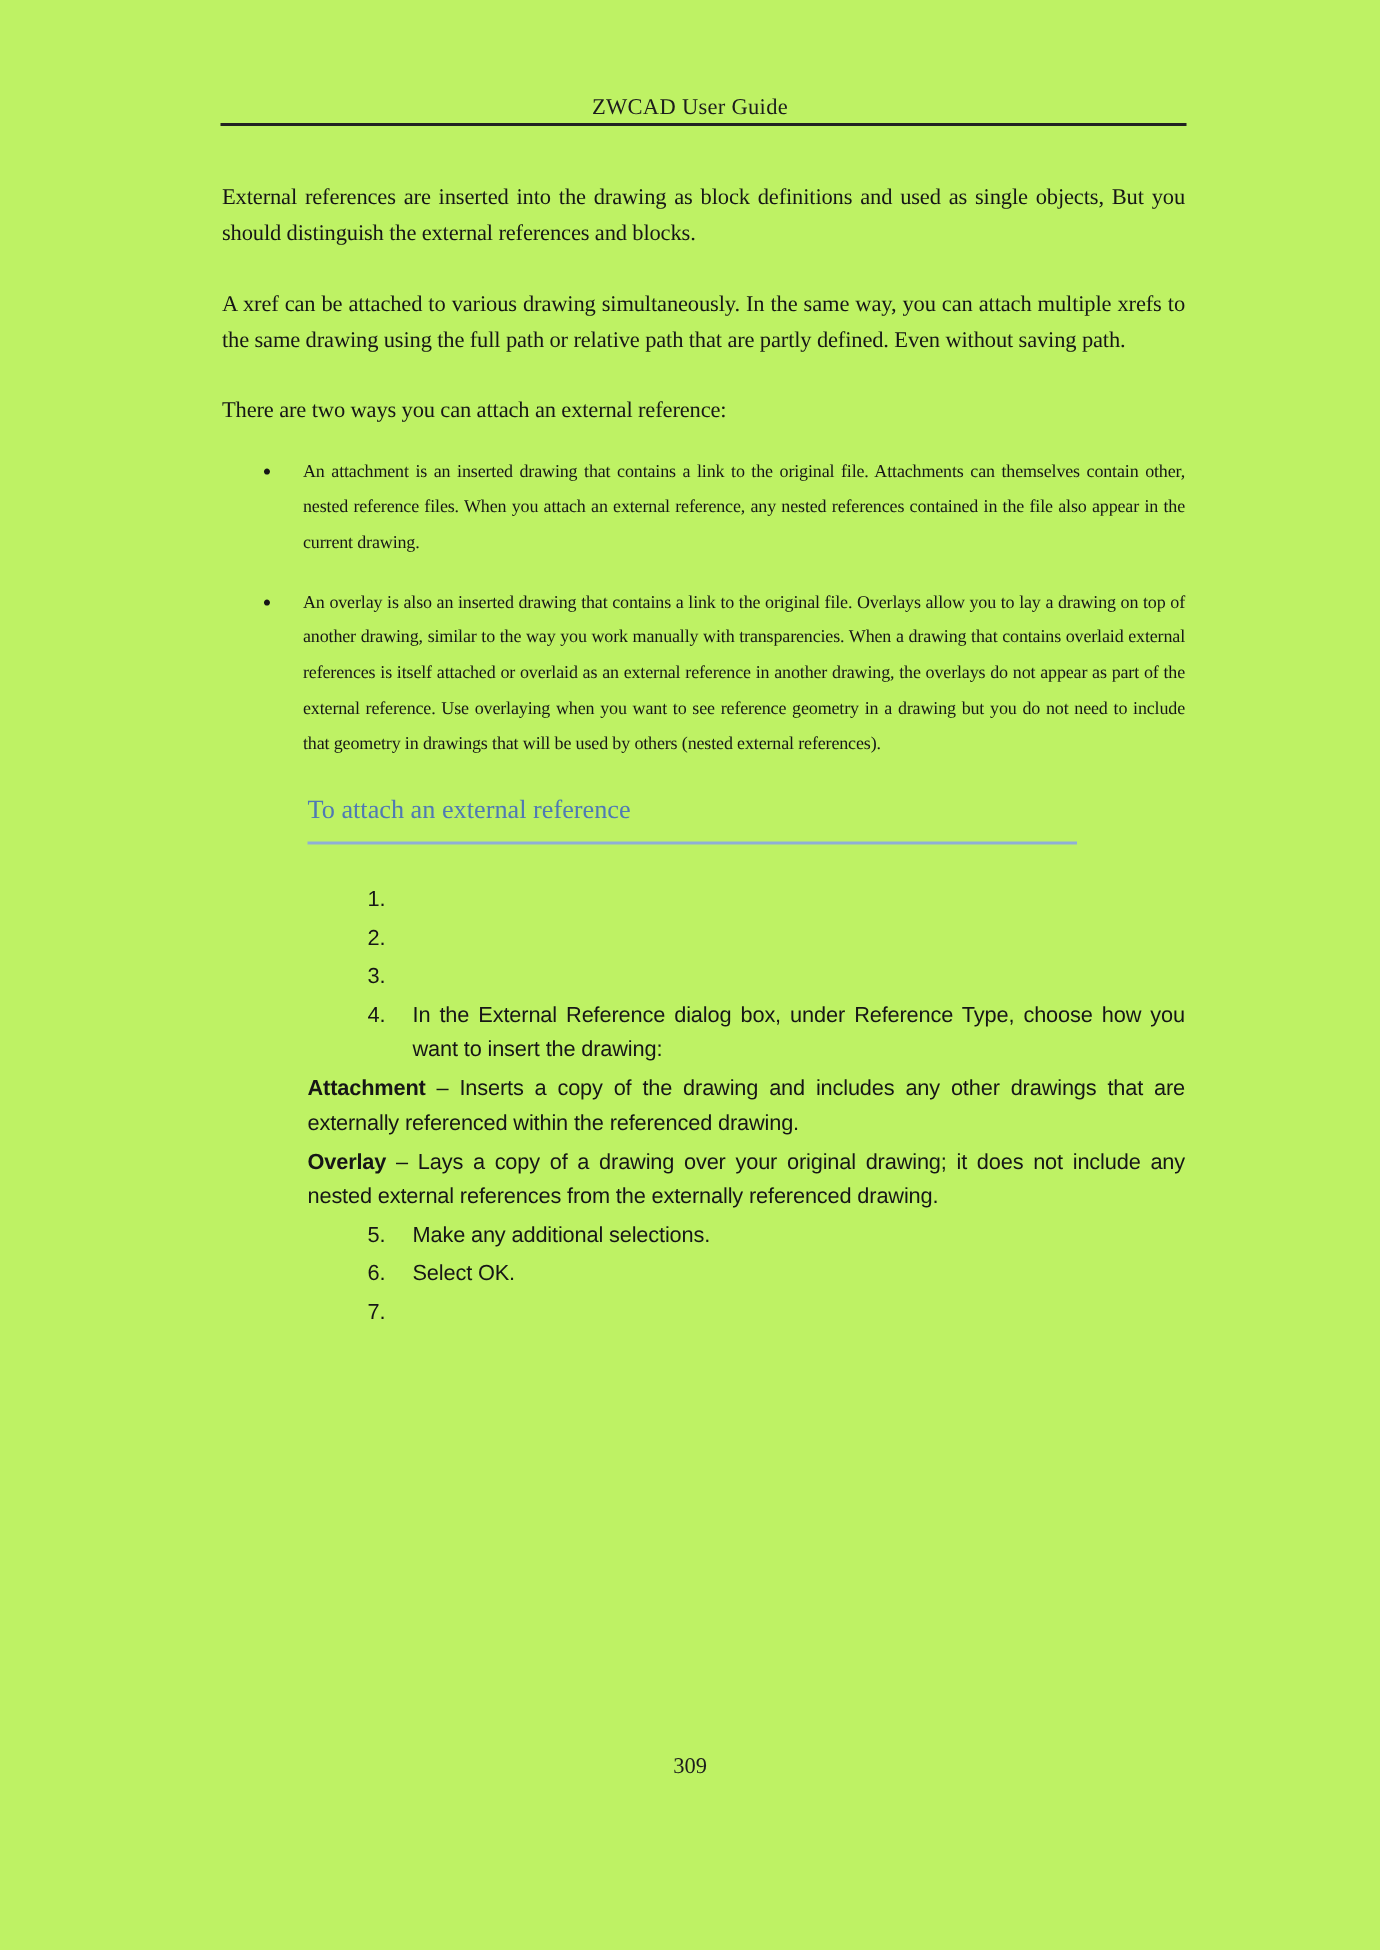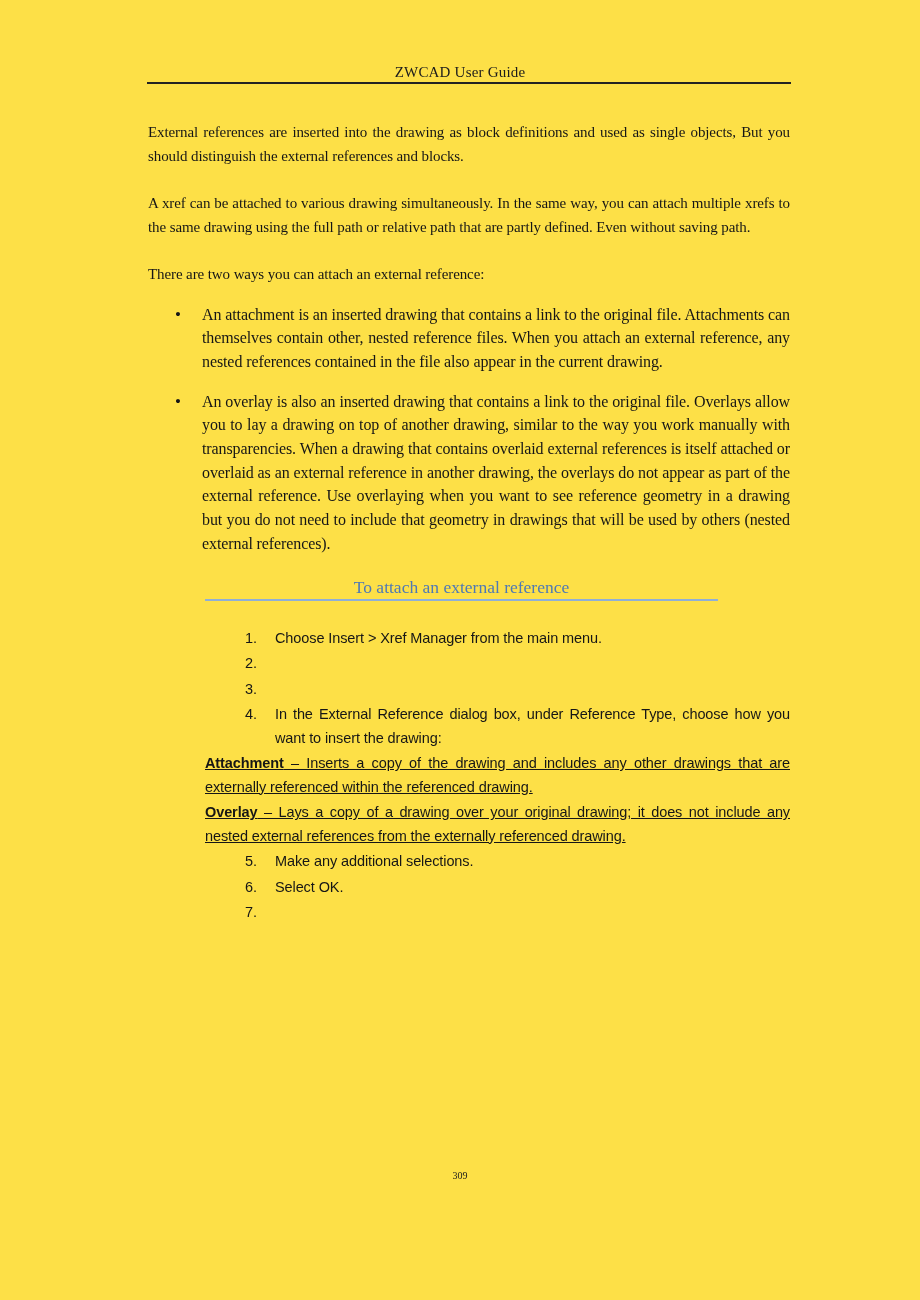--- a/index.html
+++ b/index.html
@@ -6,21 +6,21 @@
   html, body { margin: 0; padding: 0; }
   body {
     width: 920px; height: 1300px;
     background: #ffffff;
     font-family: "Liberation Serif", "DejaVu Serif", serif;
     color: #161616;
   }
   .page {
     position: relative;
     width: 920px; height: 1300px;
-    background: #fde047;
+    background: #bef264;
     overflow: hidden;
   }
   
   .header-title {
     position: absolute;
     top: 64px; left: 0; width: 100%;
     text-align: center;
     font-size: 15px;
     letter-spacing: 0.2px;
     color: #1c1c1c;
@@ -43,42 +43,41 @@
     letter-spacing: -0.1px;
   }
   p.body-para.last { margin-bottom: 2px; }
   ul.bullet-list {
     margin: 0; padding: 0;
     list-style: none;
   }
   ul.bullet-list li {
     position: relative;
     padding-left: 54px;
-    font-size: 16px;
+    font-size: 12px;
     line-height: 23.7px;
     text-align: justify;
     letter-spacing: -0.1px;
     margin-top: 16px;
   }
   ul.bullet-list li::before {
     content: "\2022";
     position: absolute;
     left: 27px; top: 0;
     font-size: 17px;
   }
   
   .section-heading {
     margin: 21px 0 0 57px;
     width: 513px;
     font-size: 17.5px;
     font-weight: normal;
     color: #4f79b5;
-    padding-bottom: 1px;
+    padding-bottom: 11px;
     border-bottom: 2px solid #8fafd7;
-    text-align: center;
   }
   
   ol.steps {
     margin: 0; padding: 0;
     list-style: none;
     font-family: "Liberation Sans", sans-serif;
   }
   ol.steps.first { margin-top: 26px; }
   ol.steps li {
     display: flex;
@@ -97,29 +96,28 @@
     letter-spacing: -0.1px;
   }
   
   p.definition {
     margin: 0 0 2px 57px;
     font-family: "Liberation Sans", sans-serif;
     font-size: 14.5px;
     line-height: 23.5px;
     text-align: justify;
     letter-spacing: -0.1px;
-    text-decoration: underline;
   }
   p.definition .def-term { font-weight: bold; }
   
   .footer-page-number {
     position: absolute;
     top: 1170px; left: 0; width: 100%;
     text-align: center;
-    font-size: 10px;
+    font-size: 15px;
     color: #1c1c1c;
   }
 </style>
 </head>
 <body>
 
 <div class="page">
 
   <div class="header-title">ZWCAD User Guide</div>
   <div class="header-rule"></div>
@@ -133,21 +131,20 @@
     <ul class="bullet-list">
       <li>An attachment is an inserted drawing that contains a link to the original file. Attachments can themselves contain other, nested reference files. When you attach an external reference, any nested references contained in the file also appear in the current drawing.</li>
       <li>An overlay is also an inserted drawing that contains a link to the original file. Overlays allow you to lay a drawing on top of another drawing, similar to the way you work manually with transparencies. When a drawing that contains overlaid external references is itself attached or overlaid as an external reference in another drawing, the overlays do not appear as part of the external reference. Use overlaying when you want to see reference geometry in a drawing but you do not need to include that geometry in drawings that will be used by others (nested external references).</li>
     </ul>
 
     <h2 class="section-heading">To attach an external reference</h2>
 
     <ol class="steps first">
       <li>
         <span class="step-num">1.</span>
-        <span class="step-text">Choose Insert &gt; Xref Manager from the main menu.</span>
       </li>
       <li>
         <span class="step-num">2.</span>
       </li>
       <li>
         <span class="step-num">3.</span>
       </li>
       <li>
         <span class="step-num">4.</span>
         <span class="step-text">In the External Reference dialog box, under Reference Type, choose how you want to insert the drawing:</span>

